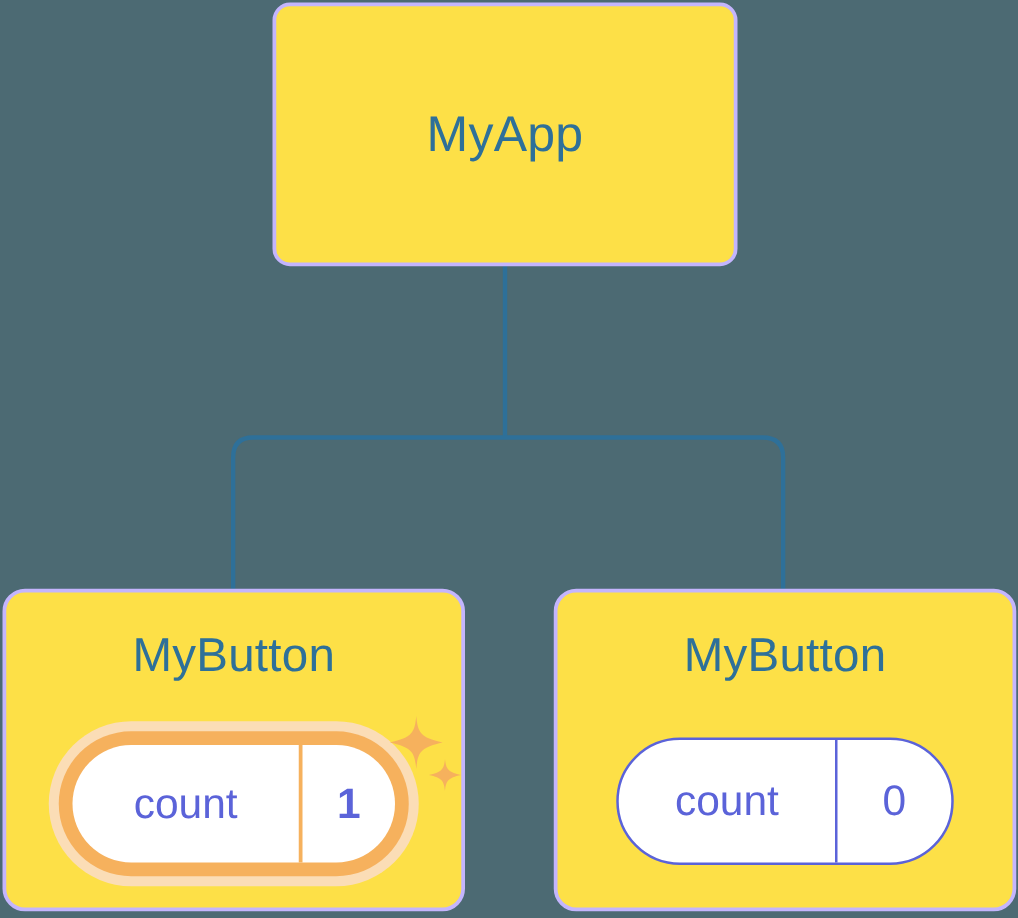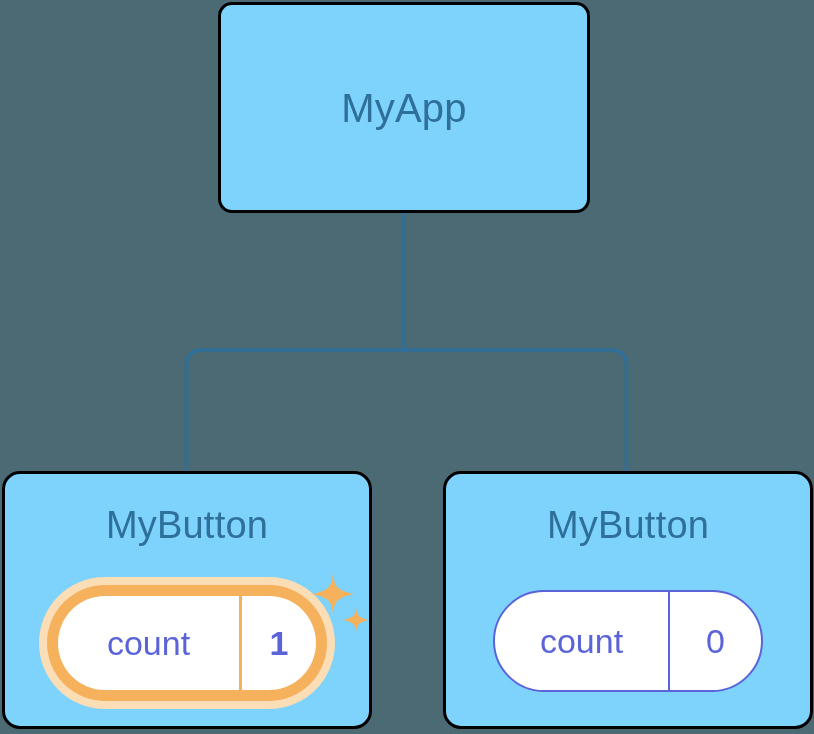--- a/index.html
+++ b/index.html
@@ -30,22 +30,22 @@
     left: 0;
     top: 0;
     width: 814px;
     height: 734px;
     z-index: 1;
   }
 
   
   .node {
     position: absolute;
-    background: #7dd3fc;
-    border: 3px solid #000000;
+    background: #fde047;
+    border: 3px solid #c4b5fd;
     z-index: 2;
   }
 
   .node-root {
     left: 218px;
     top: 2px;
     width: 372px;
     height: 211px;
     border-radius: 14px;
     display: flex;

